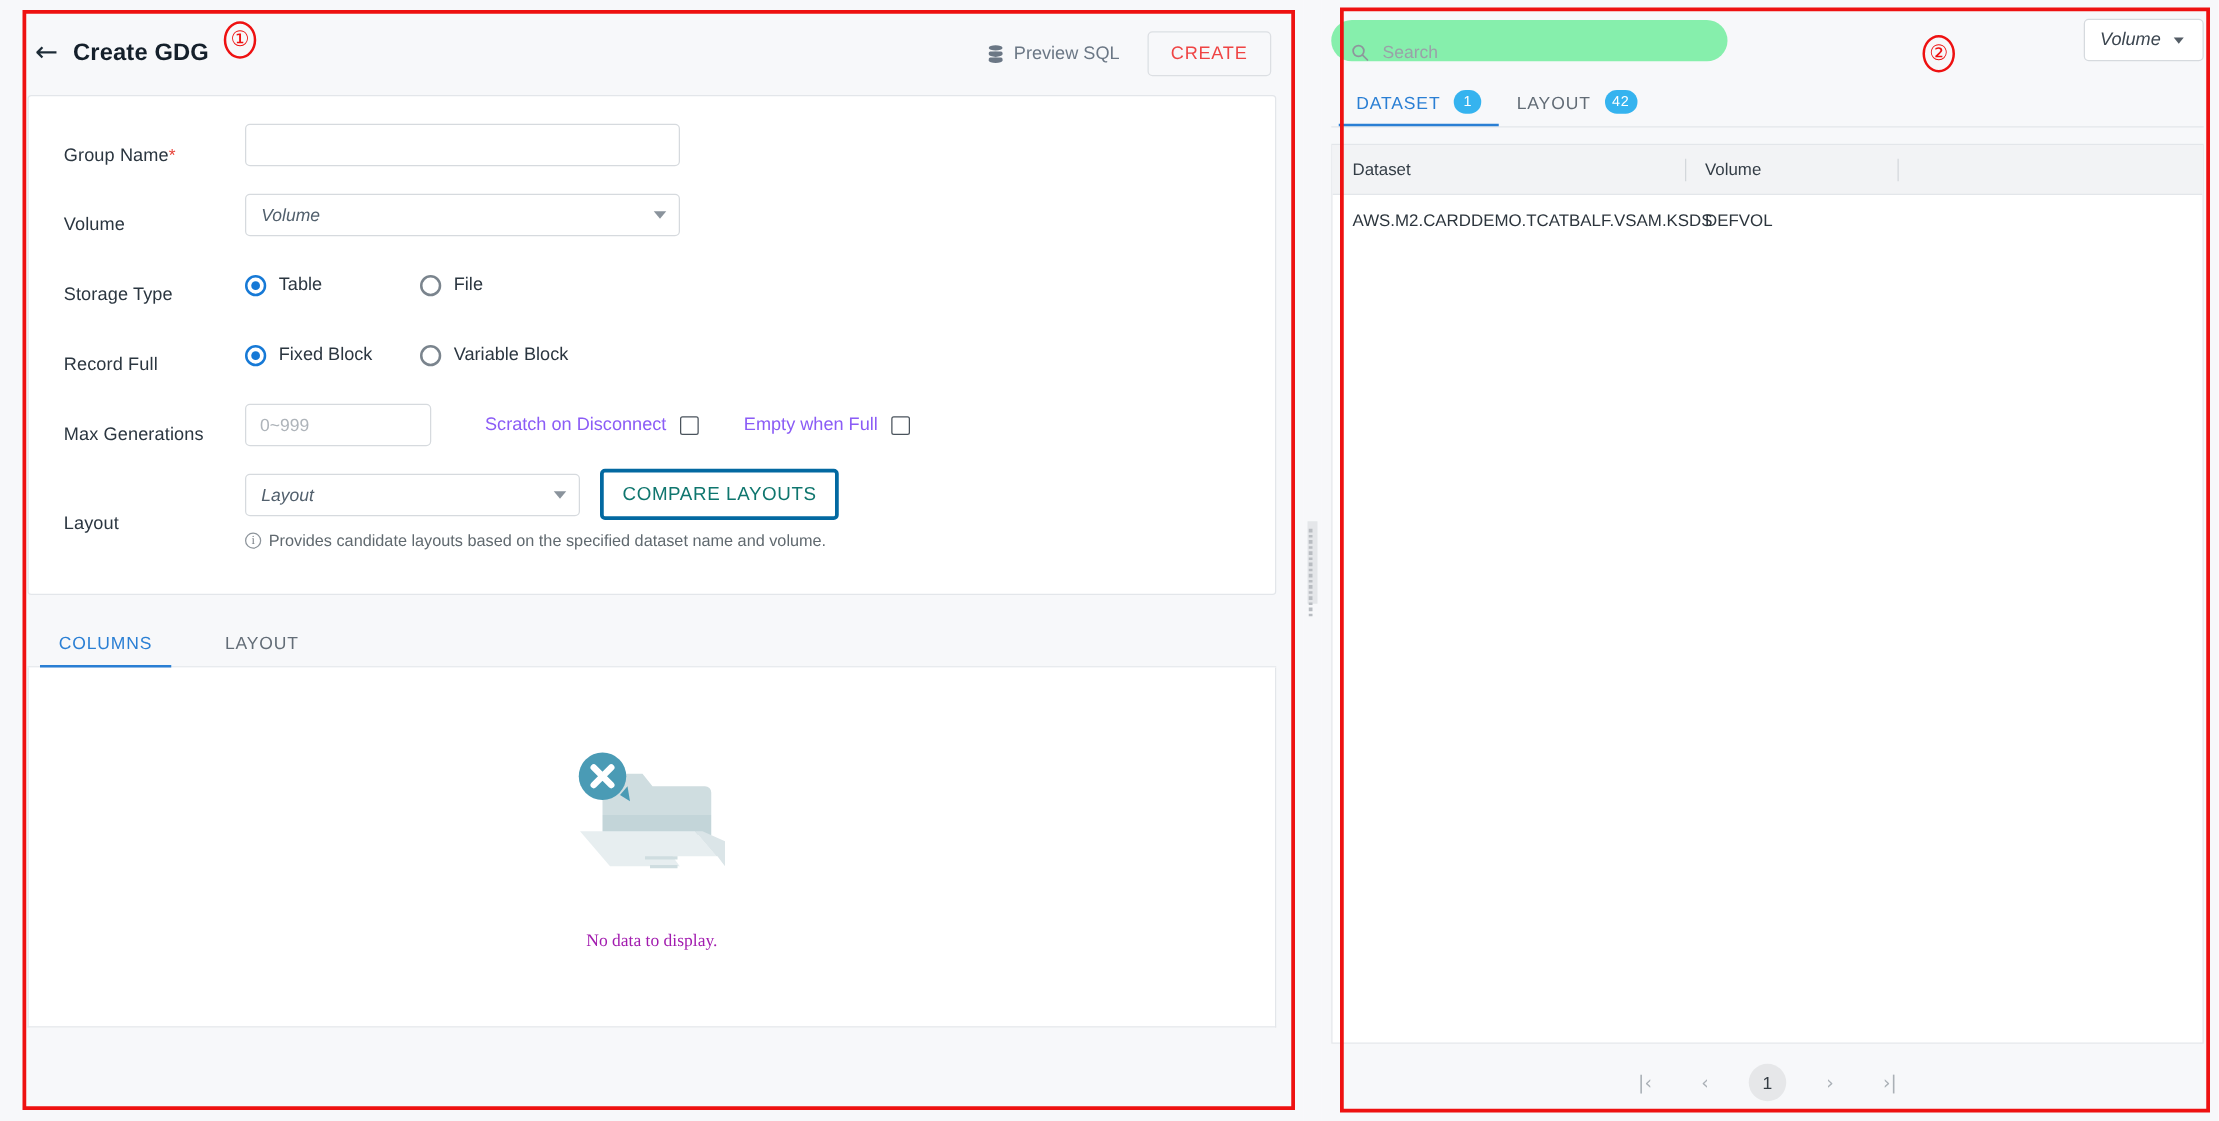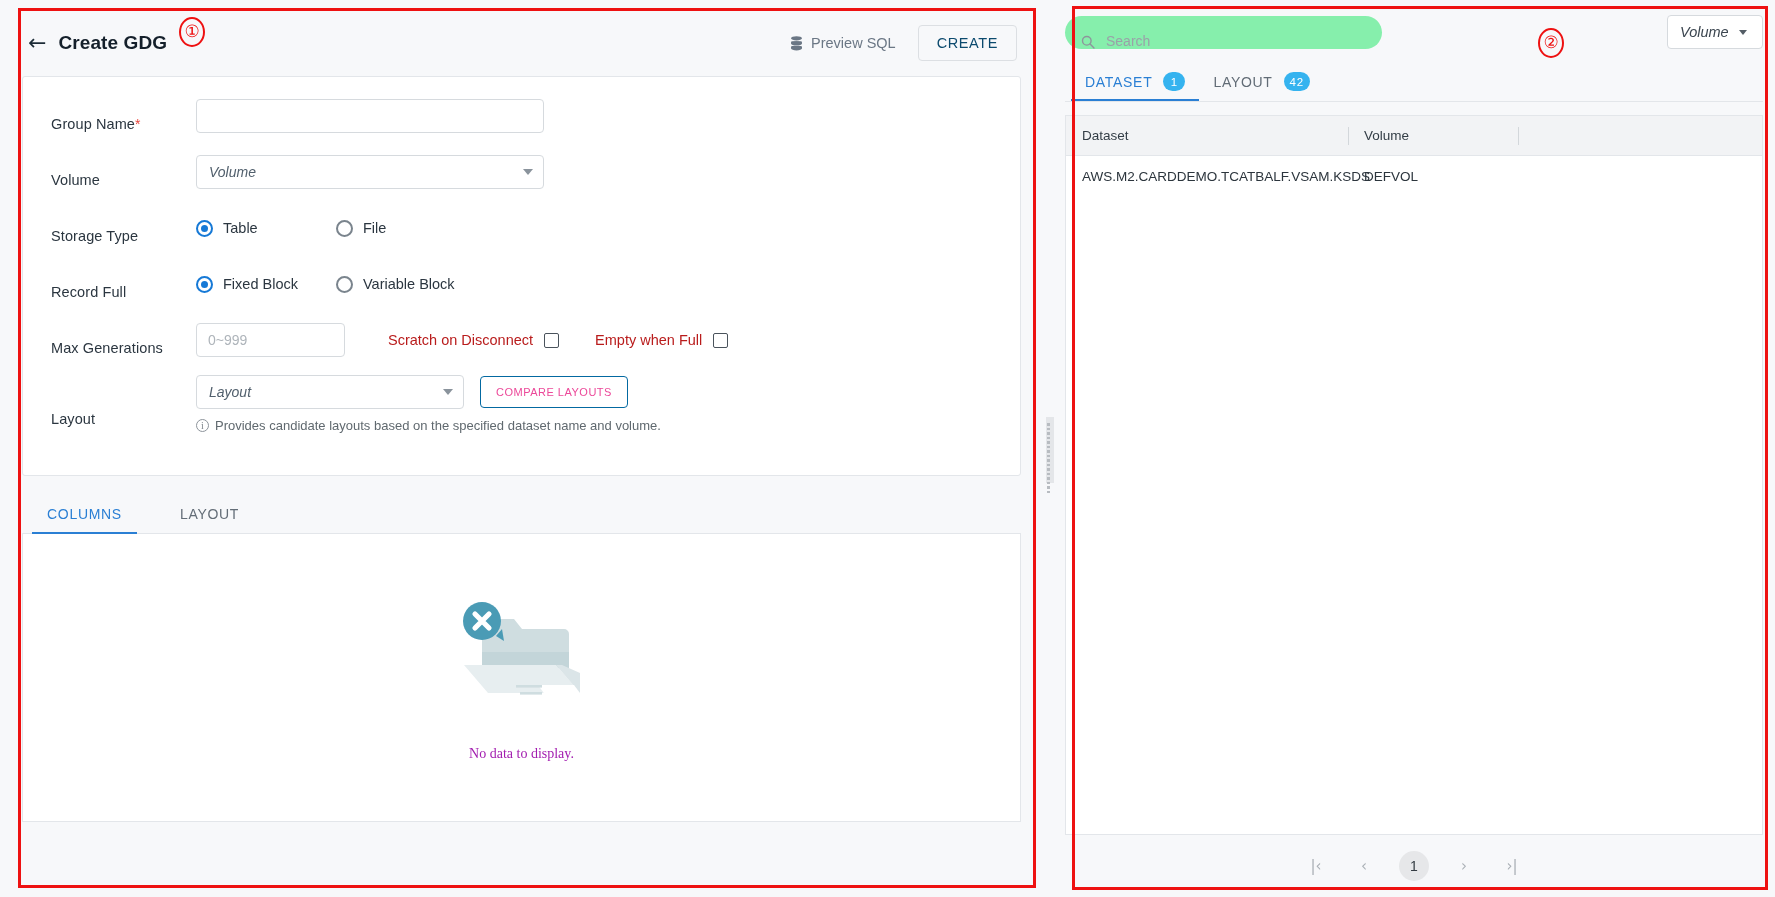--- a/index.html
+++ b/index.html
@@ -37,21 +37,21 @@
     cursor: pointer; font-family: "DejaVu Sans", sans-serif;
   }
   .page-title { font-size: 19px; font-weight: bold; color: #15202b; letter-spacing: .1px; }
   .lp-header-spacer { flex: 1; }
   .preview-sql {
     display: flex; align-items: center; gap: 8px; color: #6b7785;
     font-size: 14.5px; cursor: pointer; margin-right: 22px;
   }
   .db-icon { width: 13px; height: 15px; display:block; }
   .create-btn {
-    border: 1px solid #dcdfe3; background: #f7f8fa; color: #0c4a6e;
+    border: 1px solid #dcdfe3; background: #f7f8fa; color: #ef4444;
     font-size: 14.5px; letter-spacing: .6px; padding: 9px 18px; border-radius: 4px;
     cursor: default;
   }
 
   
   .card {
     background: #ffffff; border: 1px solid #e3e6ea; border-radius: 3px;
   }
   .form-card { margin-top: 11px; padding: 18px 0 26px 0; height: 400px; }
 
@@ -90,26 +90,26 @@
   }
   .radio.on { border-color: #1679d6; }
   .radio.on::after {
     content: ""; position: absolute; left: 3px; top: 3px; width: 7px; height: 7px;
     border-radius: 50%; background: #1679d6;
   }
   .radio-label { font-size: 14.5px; color: #2b3640; margin-left: 10px; }
   .rg-slot-a { width: 140px; }
 
   .chk-wrap { display: flex; align-items: center; cursor: pointer; }
-  .chk-label { font-size: 14.5px; color: #b91c1c; margin-right: 11px; }
+  .chk-label { font-size: 14.5px; color: #8b5cf6; margin-right: 11px; }
   .chk { width: 15px; height: 15px; border: 1.6px solid #4a535c; border-radius: 2px; background:#fff; }
 
   .compare-btn {
-    margin-left: 16px; border: 1px solid #0369a1; color: #ec4899; background: #fff;
-    font-size: 11px; letter-spacing: .5px; padding: 9px 15px; border-radius: 4px; cursor: pointer;
+    margin-left: 16px; border: 3px solid #0369a1; color: #0f766e; background: #fff;
+    font-size: 15px; letter-spacing: .5px; padding: 9px 15px; border-radius: 4px; cursor: pointer;
     font-family: "Liberation Sans", sans-serif;
   }
   .layout-row { align-items: flex-start; }
   .layout-row .f-label { padding-top: 20px; }
   .layout-col { display: flex; flex-direction: column; }
   .layout-line1 { display: flex; align-items: center; }
   .hint {
     margin-top: 9px; font-size: 13px; color: #60696f; display: flex; align-items: center; gap: 6px;
   }
   .i-circle {

